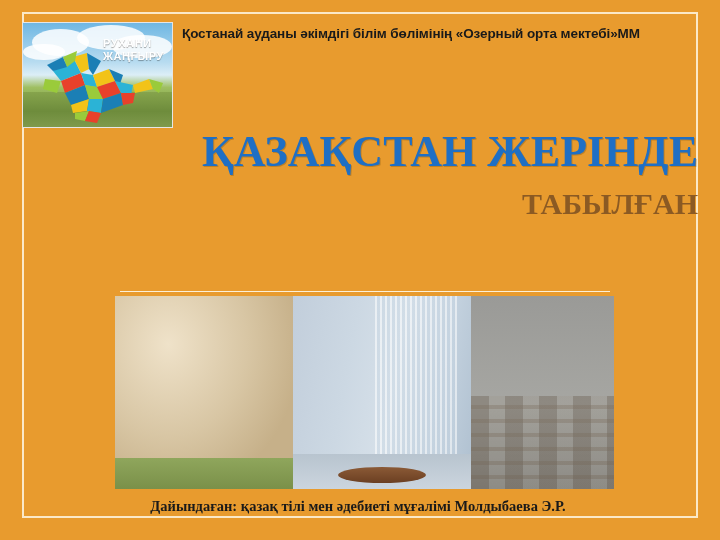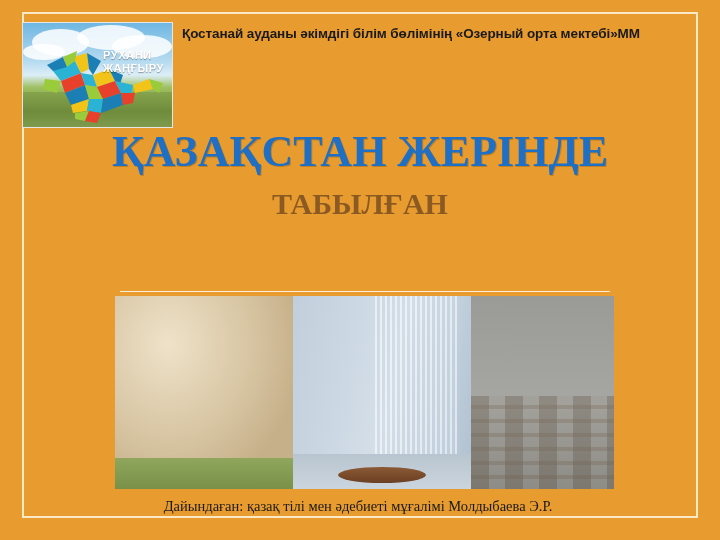--- a/index.html
+++ b/index.html
@@ -53,21 +53,21 @@
     opacity: .85;
   }
   .logo .ground {
     position: absolute;
     left: 0; bottom: 0; width: 100%; height: 34%;
     background: linear-gradient(#86A44C 0%, #6E8C3C 55%, #7F9A4C 100%);
   }
   .logo .logo-text {
     position: absolute;
     right: 8px;
-    top: 26px;
+    top: 14px;
     text-align: left;
     font-family: "Liberation Sans", sans-serif;
     font-weight: bold;
     font-size: 11px;
     line-height: 13px;
     color: #ffffff;
     letter-spacing: .6px;
     text-shadow: 0 1px 1px rgba(0,0,0,.35);
     z-index: 4;
   }
@@ -85,21 +85,21 @@
     letter-spacing: -0.1px;
     white-space: nowrap;
   }
 
   
   .titles {
     position: absolute;
     left: 22px;
     top: 126px;
     width: 676px;
-    text-align: center;
+    text-align: right;
   }
   .title-1 {
     font-family: "Liberation Serif", serif;
     font-size: 44px;
     font-weight: bold;
     color: #1F6FC4;
     line-height: 52px;
     letter-spacing: 0px;
     text-shadow: 1px 1px 0 rgba(90,60,10,.28);
   }
@@ -195,21 +195,21 @@
 
   
   .footer {
     position: absolute;
     left: 22px;
     top: 498px;
     width: 672px;
     text-align: center;
     font-family: "Liberation Serif", serif;
     font-size: 14.5px;
-    font-weight: normal;
+    font-weight: bold;
     color: #1a1a1a;
     letter-spacing: 0px;
   }
 </style>
 </head>
 <body>
 
 <div class="slide">
 
   <div class="frame"></div>

